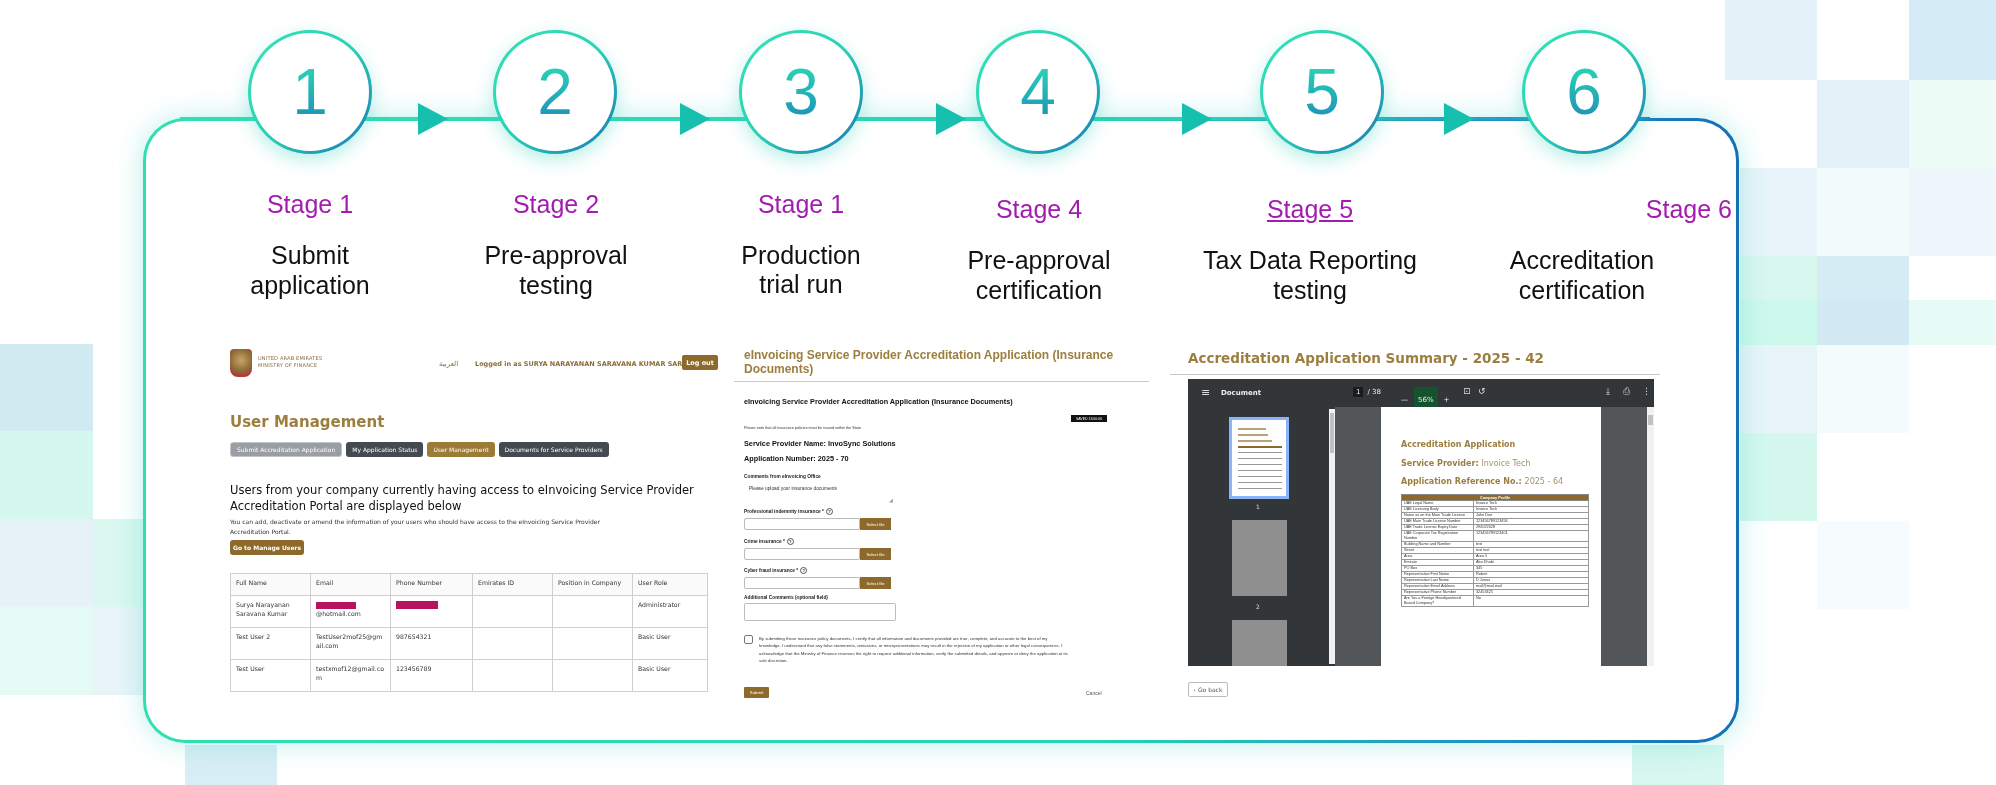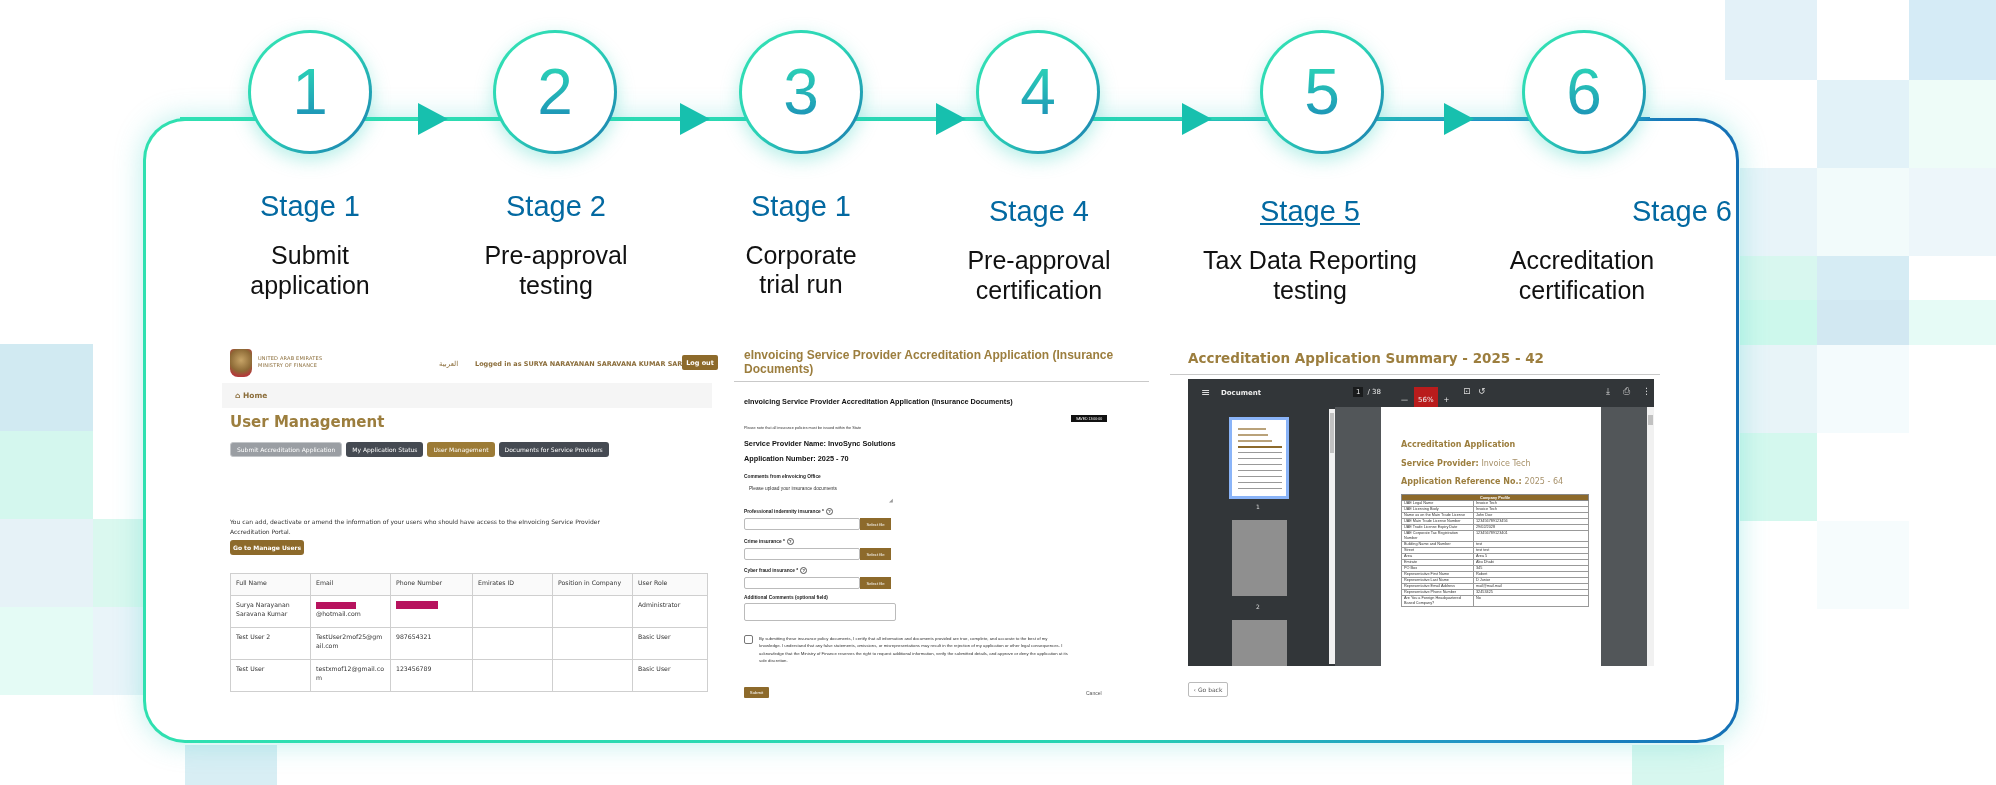--- a/index.html
+++ b/index.html
@@ -28,21 +28,21 @@
     background-image: linear-gradient(#fff,#fff), linear-gradient(135deg,#34e3b4 0%, #2ad1b6 50%, #1a74b2 100%);
     background-origin: border-box; background-clip: padding-box, border-box;
     box-shadow: 0 6px 18px rgba(50,210,190,0.35);
     display: flex; align-items: center; justify-content: center;
   }
   .circle span {
     font-family: "Liberation Sans", sans-serif; font-size: 64px; font-weight: 400;
     background: linear-gradient(180deg,#2ee0b6 0%, #1a86b8 100%);
     -webkit-background-clip: text; background-clip: text; color: transparent;
   }
-  .stage-title { position: absolute; font-size: 29px; color: #0369a1; width: 300px; text-align: center; }
+  .stage-title { position: absolute; font-size: 25px; color: #a21caf; width: 300px; text-align: center; }
   .stage-desc { position: absolute; font-size: 25px; line-height: 30px; color: #111; width: 300px; text-align: center; }
 
   
   .p1 { position: absolute; left: 222px; top: 345px; width: 488px; height: 355px; font-family: "DejaVu Sans", sans-serif; }
   .p1 .hdr { position: absolute; left: 8px; top: 4px; width: 480px; height: 30px; }
   .crest { position: absolute; left: 0; top: 0; width: 22px; height: 28px; border-radius: 4px 4px 8px 8px; background: radial-gradient(circle at 50% 40%, #c7a467 0, #8d6a36 55%, #b23a3a 80%); }
   .ministry { position: absolute; left: 28px; top: 6px; font-size: 5px; line-height: 7px; color: #8b6d3a; letter-spacing: 0.2px; white-space: pre; }
   .arabic { position: absolute; left: 209px; top: 11px; font-size: 7px; color: #8b6d3a; }
   .loggedin { position: absolute; left: 245px; top: 11px; font-size: 6.5px; color: #8b6d3a; font-weight: bold; white-space: nowrap; }
   .logout { position: absolute; left: 452px; top: 6px; width: 36px; height: 15px; background: #8d6a2b; color: #fff; font-size: 6.5px; border-radius: 2px; display: flex; align-items: center; justify-content: center; font-weight: bold; }
@@ -88,21 +88,21 @@
   .p3 { position: absolute; left: 1170px; top: 345px; width: 470px; height: 360px; font-family: "DejaVu Sans", sans-serif; }
   .p3 .title { position: absolute; left: 18px; top: 5px; font-size: 13.5px; color: #9c7e3e; font-weight: bold; }
   .p3 .rule { position: absolute; left: 0; top: 29px; width: 490px; height: 1px; background: #c9c9c9; }
   .viewer { position: absolute; left: 18px; top: 34px; width: 466px; height: 287px; background: #525659; }
   .vbar { position: absolute; left: 0; top: 0; width: 466px; height: 28px; background: #323639; color: #eee; font-size: 7px; }
   .vbar .menu { position: absolute; left: 13px; top: 7px; font-size: 11px; color: #ddd; }
   .vbar .doc { position: absolute; left: 33px; top: 10px; font-weight: bold; font-size: 7px; }
   .vbar .pg { position: absolute; left: 165px; top: 8px; display: flex; gap: 4px; align-items: center; font-size: 7px; }
   .vbar .pgbox { background: #191b1c; padding: 1px 3px; }
   .vbar .zoom { position: absolute; left: 213px; top: 8px; display: flex; gap: 6px; align-items: center; font-size: 7px; }
-  .vbar .zbox { background: #b91c1c; padding: 9px 4px; }
+  .vbar .zbox { background: #14532d; padding: 9px 4px; }
   .vbar .ico { position: absolute; top: 7px; font-size: 9px; color: #ddd; }
   .thumbs { position: absolute; left: 0; top: 28px; width: 147px; height: 259px; background: #323639; }
   .thumbs .tscroll { position: absolute; left: 141px; top: 2px; width: 6px; height: 255px; background: #f1f1f1; }
   .thumbs .tscroll i { position: absolute; left: 1px; top: 4px; width: 4px; height: 40px; background: #c1c1c1; }
   .thumb1 { position: absolute; left: 41px; top: 10px; width: 60px; height: 82px; background: #fff; border: 3px solid #8ab4f8; }
   .thumbline { position: absolute; left: 6px; height: 2px; background: #b9a27a; }
   .thumbline.g { background: #999; height: 1px; }
   .thumbn { position: absolute; left: 68px; font-size: 6px; color: #ddd; }
   .thumbg { position: absolute; left: 44px; width: 55px; background: #8f8f8f; }
   .page { position: absolute; left: 193px; top: 28px; width: 220px; height: 259px; background: #fff; }
@@ -176,21 +176,21 @@
 
 <div class="stage-title" style="left:160px;top:190px;">Stage 1</div>
 <div class="stage-desc" style="left:160px;top:240px;">Submit</div>
 <div class="stage-desc" style="left:160px;top:270px;">application</div>
 
 <div class="stage-title" style="left:406px;top:190px;">Stage 2</div>
 <div class="stage-desc" style="left:406px;top:240px;">Pre-approval</div>
 <div class="stage-desc" style="left:406px;top:270px;">testing</div>
 
 <div class="stage-title" style="left:651px;top:190px;">Stage 1</div>
-<div class="stage-desc" style="left:651px;top:240px;">Corporate</div>
+<div class="stage-desc" style="left:651px;top:240px;">Production</div>
 <div class="stage-desc" style="left:651px;top:269px;">trial run</div>
 
 <div class="stage-title" style="left:889px;top:195px;">Stage 4</div>
 <div class="stage-desc" style="left:889px;top:245px;">Pre-approval</div>
 <div class="stage-desc" style="left:889px;top:275px;">certification</div>
 
 <div class="stage-title" style="left:1160px;top:195px;text-decoration:underline;">Stage 5</div>
 <div class="stage-desc" style="left:1160px;top:245px;">Tax Data Reporting</div>
 <div class="stage-desc" style="left:1160px;top:275px;">testing</div>
 
@@ -199,30 +199,28 @@
 <div class="stage-desc" style="left:1432px;top:275px;">certification</div>
 
 <div class="p1">
   <div class="hdr">
     <div class="crest"></div>
     <div class="ministry"><span>UNITED ARAB EMIRATES</span><br><span>MINISTRY OF FINANCE</span></div>
     <div class="arabic">العربية</div>
     <div class="loggedin">Logged in as SURYA NARAYANAN SARAVANA KUMAR SARAVANA</div>
     <div class="logout">Log out</div>
   </div>
-  <div class="homebar">
-    <div class="home"><span>⌂ </span><span>Home</span></div>
-  </div>
   <div class="um-title">User Management</div>
   <div class="tabs">
     <div class="tab t0">Submit Accreditation Application</div>
     <div class="tab t1">My Application Status</div>
     <div class="tab t2">User Management</div>
     <div class="tab t3">Documents for Service Providers</div>
   </div>
+  <div class="lead">Users from your company currently having access to eInvoicing Service Provider Accreditation Portal are displayed below</div>
   <div class="sub">You can add, deactivate or amend the information of your users who should have access to the eInvoicing Service Provider Accreditation Portal.</div>
   <div class="goto">Go to Manage Users</div>
   <table class="utable">
     <tbody>
         <tr>
       <th>Full Name</th>
       <th>Email</th>
       <th>Phone Number</th>
       <th>Emirates ID</th>
       <th>Position in Company</th>

